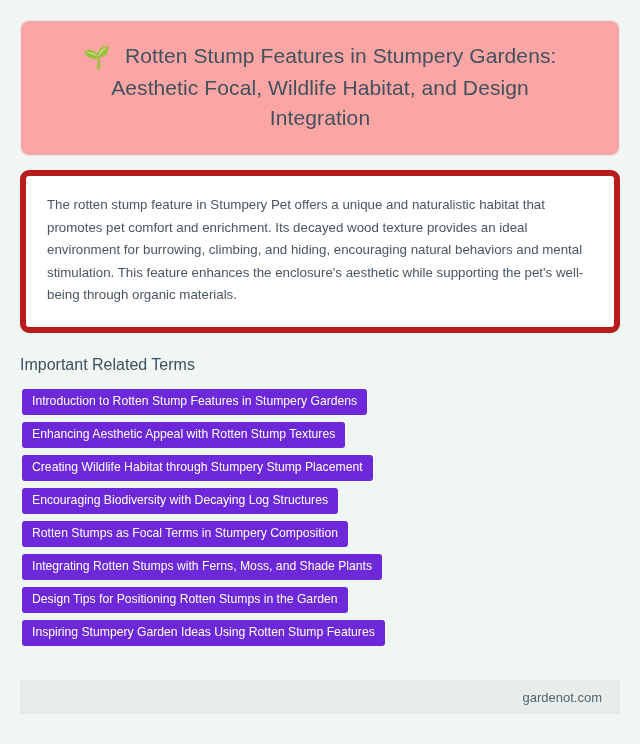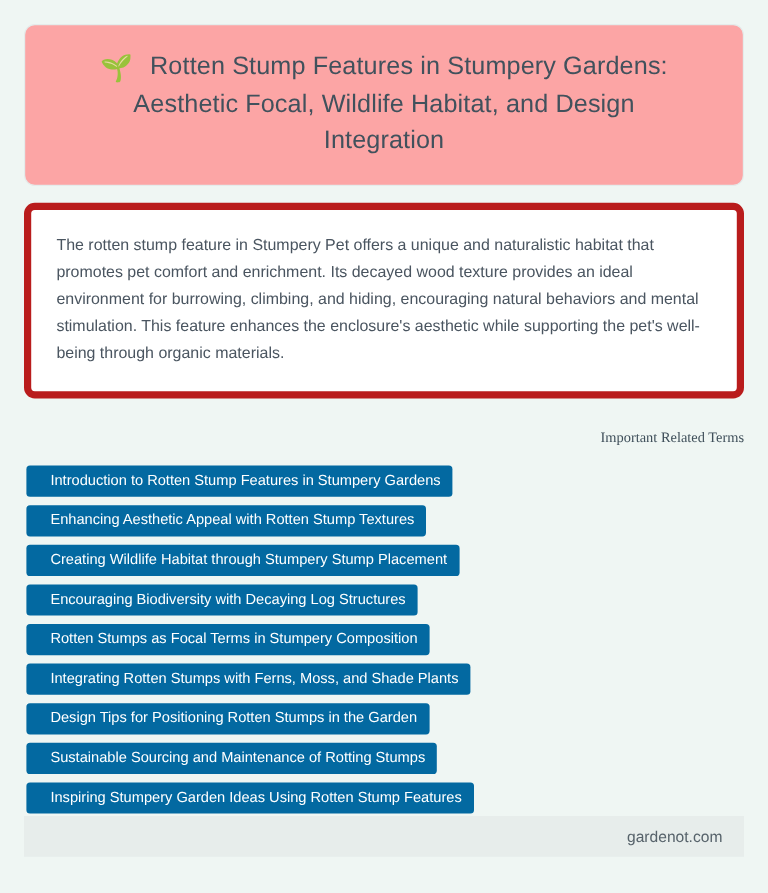--- a/index.html
+++ b/index.html
@@ -55,43 +55,42 @@
   }
   .summary-text {
     font-size: 13.3px;
     line-height: 22.5px;
     color: #4a5560;
     margin: 0;
     text-align: left;
   }
   
   .terms-heading {
-    text-align: right;
-    font-size: 12px;
+    text-align: left;
+    font-size: 16px;
     line-height: 22px;
     color: #3f4f5a;
     margin: 21px 0 13px 0;
     font-weight: 400;
-    font-family: Liberation Serif, serif;
   }
   .terms-list {
     margin: 0;
     padding: 0;
     list-style: none;
     display: flex;
     flex-direction: column;
     align-items: flex-start;
     gap: 7px;
   }
   .term-chip {
-    background: #0369a1;
+    background: #6d28d9;
     color: #ffffff;
     font-size: 12.2px;
     line-height: 15px;
-    padding: 5px 10px 6px 20px;
+    padding: 5px 10px 6px 10px;
     border-radius: 3px;
     display: inline-block;
     white-space: nowrap;
     margin-left: 2px;
   }
   
   .footer {
     position: absolute;
     left: 20px;
     right: 20px;
@@ -128,21 +127,20 @@
   <h2 class="terms-heading">Important Related Terms</h2>
 
   <ul class="terms-list">
     <li class="term-chip">Introduction to Rotten Stump Features in Stumpery Gardens</li>
     <li class="term-chip">Enhancing Aesthetic Appeal with Rotten Stump Textures</li>
     <li class="term-chip">Creating Wildlife Habitat through Stumpery Stump Placement</li>
     <li class="term-chip">Encouraging Biodiversity with Decaying Log Structures</li>
     <li class="term-chip">Rotten Stumps as Focal Terms in Stumpery Composition</li>
     <li class="term-chip">Integrating Rotten Stumps with Ferns, Moss, and Shade Plants</li>
     <li class="term-chip">Design Tips for Positioning Rotten Stumps in the Garden</li>
-    <li class="term-chip">Sustainable Sourcing and Maintenance of Rotting Stumps</li>
     <li class="term-chip">Inspiring Stumpery Garden Ideas Using Rotten Stump Features</li>
   </ul>
 
   <div class="footer">
     <span class="footer-text">gardenot.com</span>
   </div>
 
 </div>
 
 </body></html>

